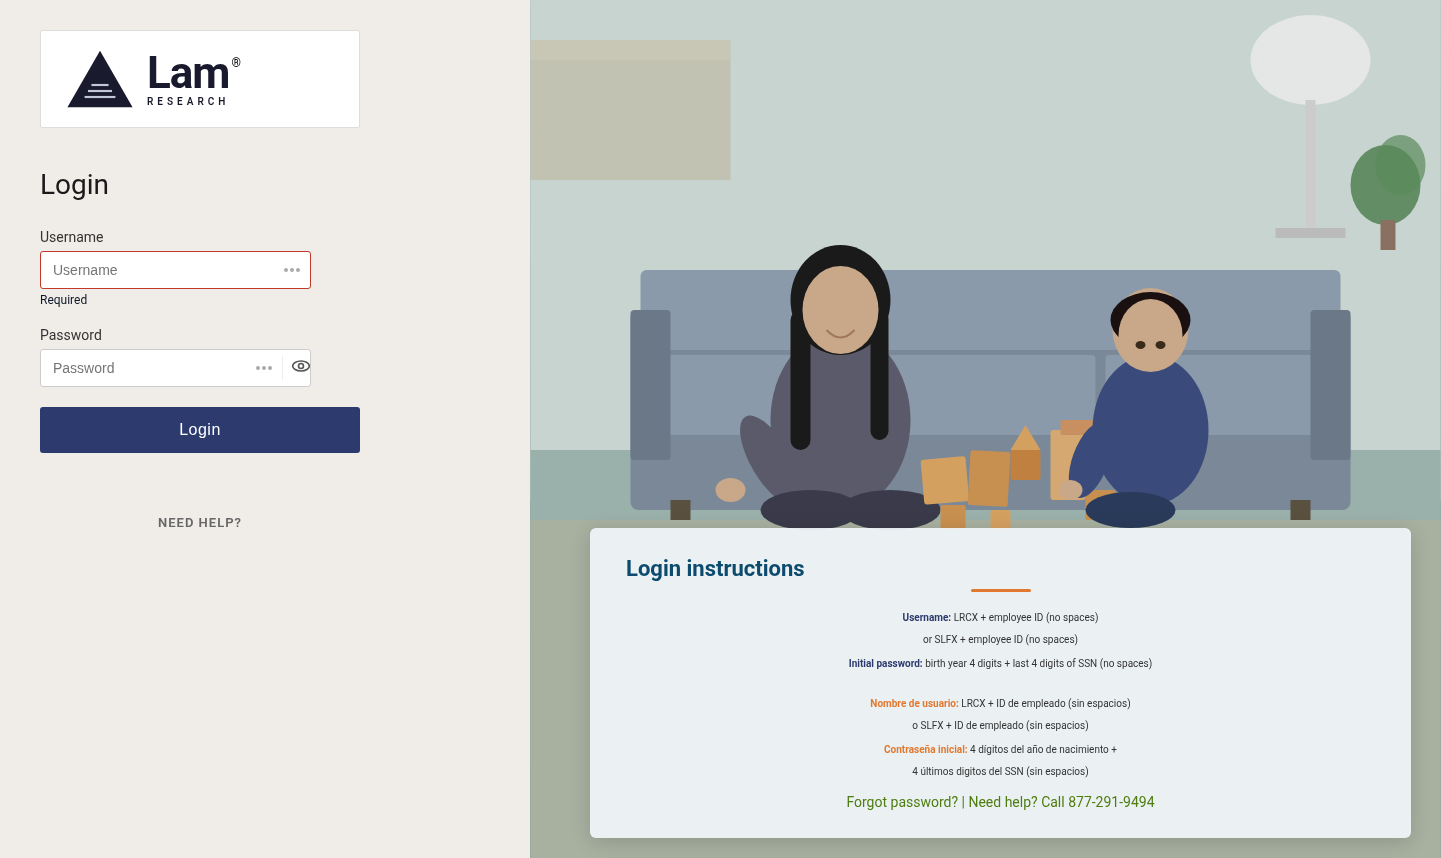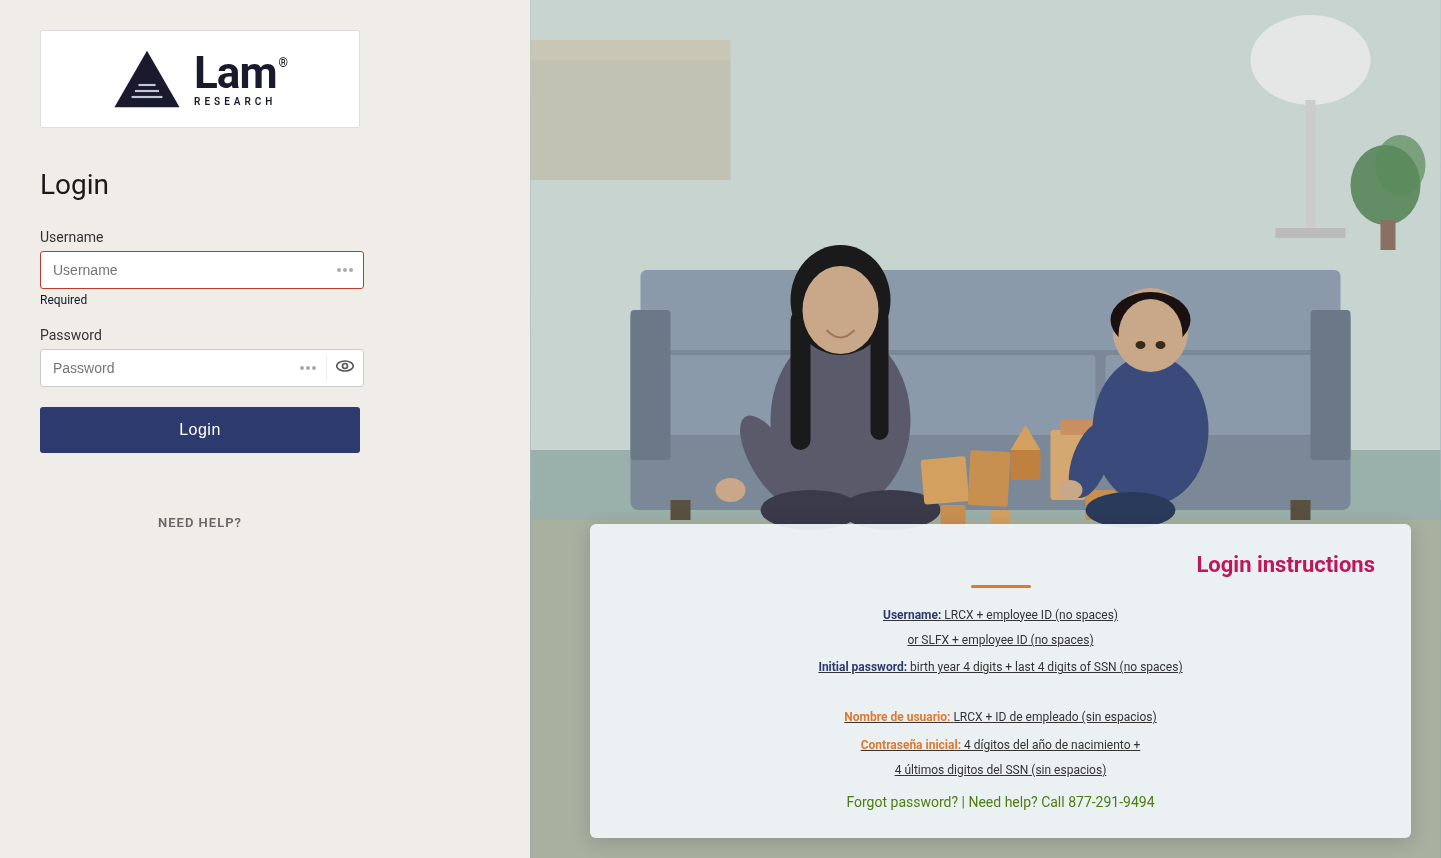--- a/index.html
+++ b/index.html
@@ -25,21 +25,20 @@
     .logo-box {
       background: #fff;
       border: 1px solid #ddd;
       border-radius: 2px;
       padding: 18px 24px;
       display: flex;
       align-items: center;
       gap: 12px;
       margin-bottom: 40px;
       width: 320px;
-      justify-content: center;
     }
 
     .logo-triangle {
       width: 70px;
       height: 60px;
     }
 
     .logo-text {
       display: flex;
       flex-direction: column;
@@ -68,21 +67,21 @@
     }
 
     .login-title {
       font-size: 28px;
       font-weight: 400;
       color: #1a1a1a;
       margin-bottom: 28px;
     }
 
     .form-group {
-      width: 324px;
+      width: 271px;
       margin-bottom: 20px;
     }
 
     .form-label {
       display: block;
       font-size: 14px;
       color: #333;
       margin-bottom: 6px;
     }
 
@@ -195,42 +194,41 @@
       bottom: 20px;
       left: 60px;
       right: 30px;
       background: rgba(240, 245, 250, 0.93);
       border-radius: 6px;
       padding: 28px 36px;
       box-shadow: 0 4px 20px rgba(0,0,0,0.15);
     }
 
     .card-title {
-      text-align: right;
-      color: #be185d;
+      text-align: left;
+      color: #0c4a6e;
       font-size: 22px;
       font-weight: 700;
       margin-bottom: 8px;
     }
 
     .card-divider {
       width: 60px;
       height: 3px;
       background: #e07830;
       margin: 0 auto 18px;
       border-radius: 2px;
     }
 
     .card-line {
       text-align: center;
-      font-size: 12px;
+      font-size: 10px;
       color: #333;
       margin-bottom: 6px;
       line-height: 1.6;
-      text-decoration: underline;
     }
 
     .card-line .label-bold {
       color: #2d3a6e;
       font-weight: 700;
     }
 
     .card-line .label-orange {
       color: #e07830;
       font-weight: 700;
@@ -410,23 +408,26 @@
         <span>or SLFX + employee ID (no spaces)</span>
       </div>
 
       <div class="card-line" style="margin-top:8px;">
         <span class="label-bold">Initial password:</span>
         <span>birth year 4 digits + last 4 digits of SSN (no spaces)</span>
       </div>
 
       <div class="card-spacer"></div>
 
-      <div class="card-line" style="margin-top:15px;">
+      <div class="card-line" style="margin-top:8px;">
         <span class="label-orange">Nombre de usuario:</span>
         <span>LRCX + ID de empleado (sin espacios)</span>
+      </div>
+      <div class="card-line">
+        <span>o SLFX + ID de empleado (sin espacios)</span>
       </div>
 
       <div class="card-line" style="margin-top:8px;">
         <span class="label-orange">Contraseña inicial:</span>
         <span>4 dígitos del año de nacimiento +</span>
       </div>
       <div class="card-line">
         <span>4 últimos digitos del SSN (sin espacios)</span>
       </div>
 

